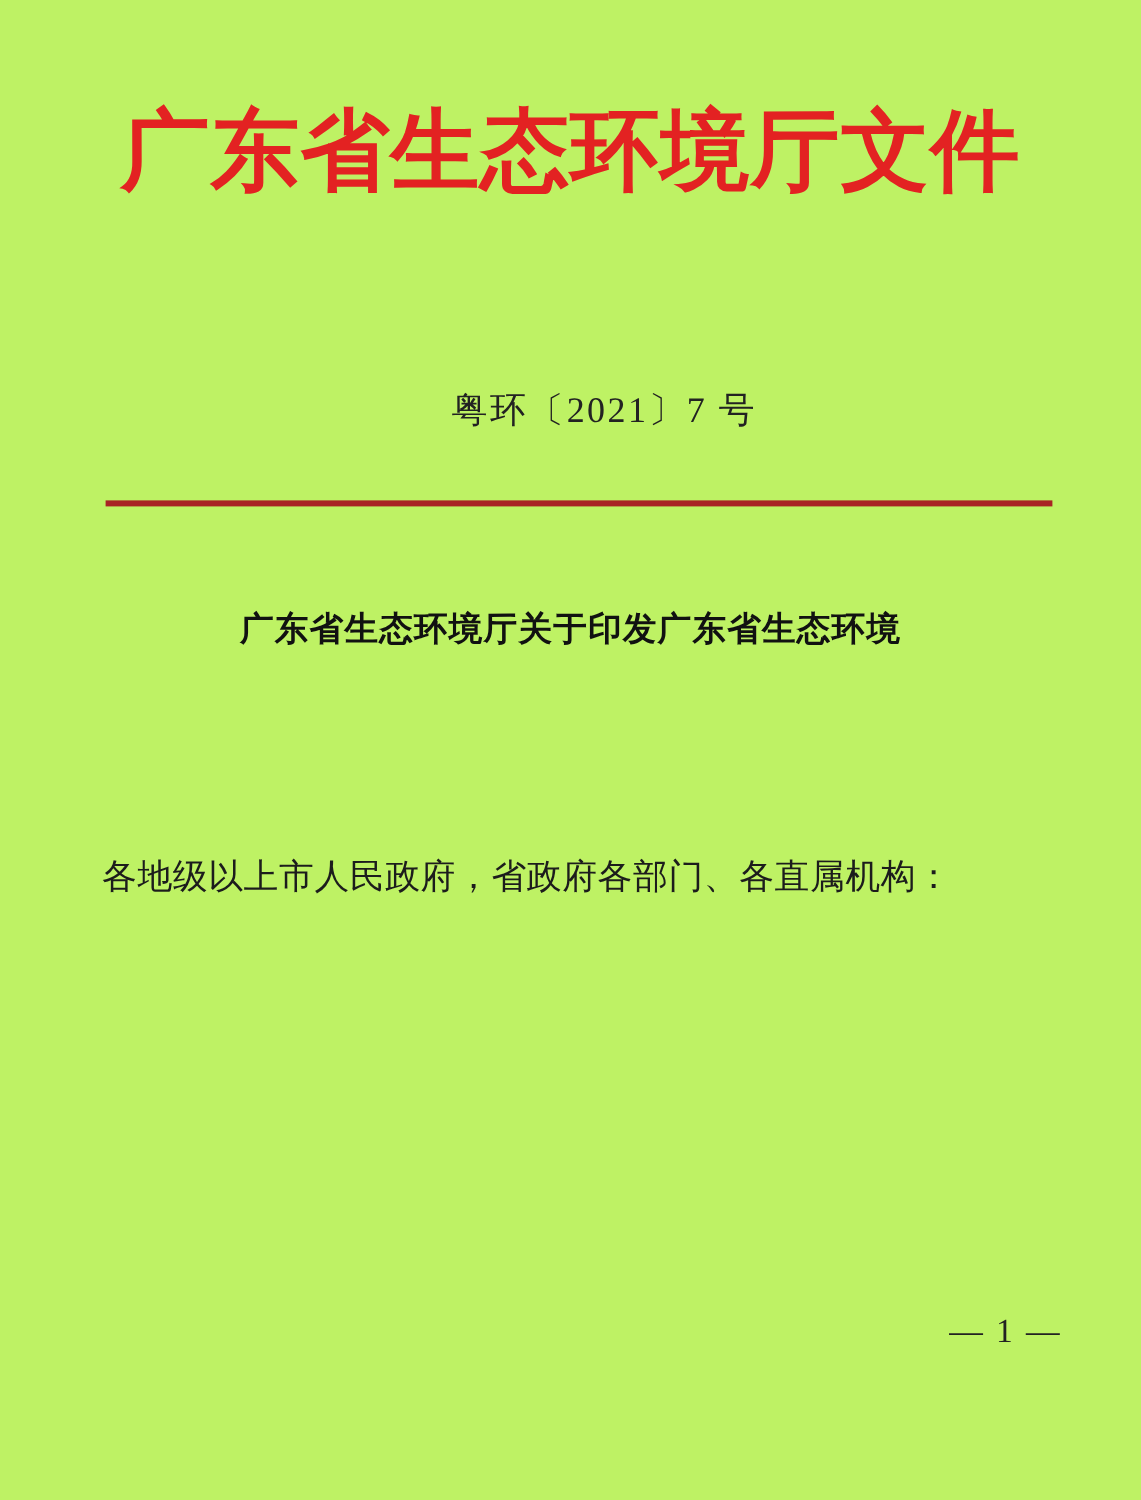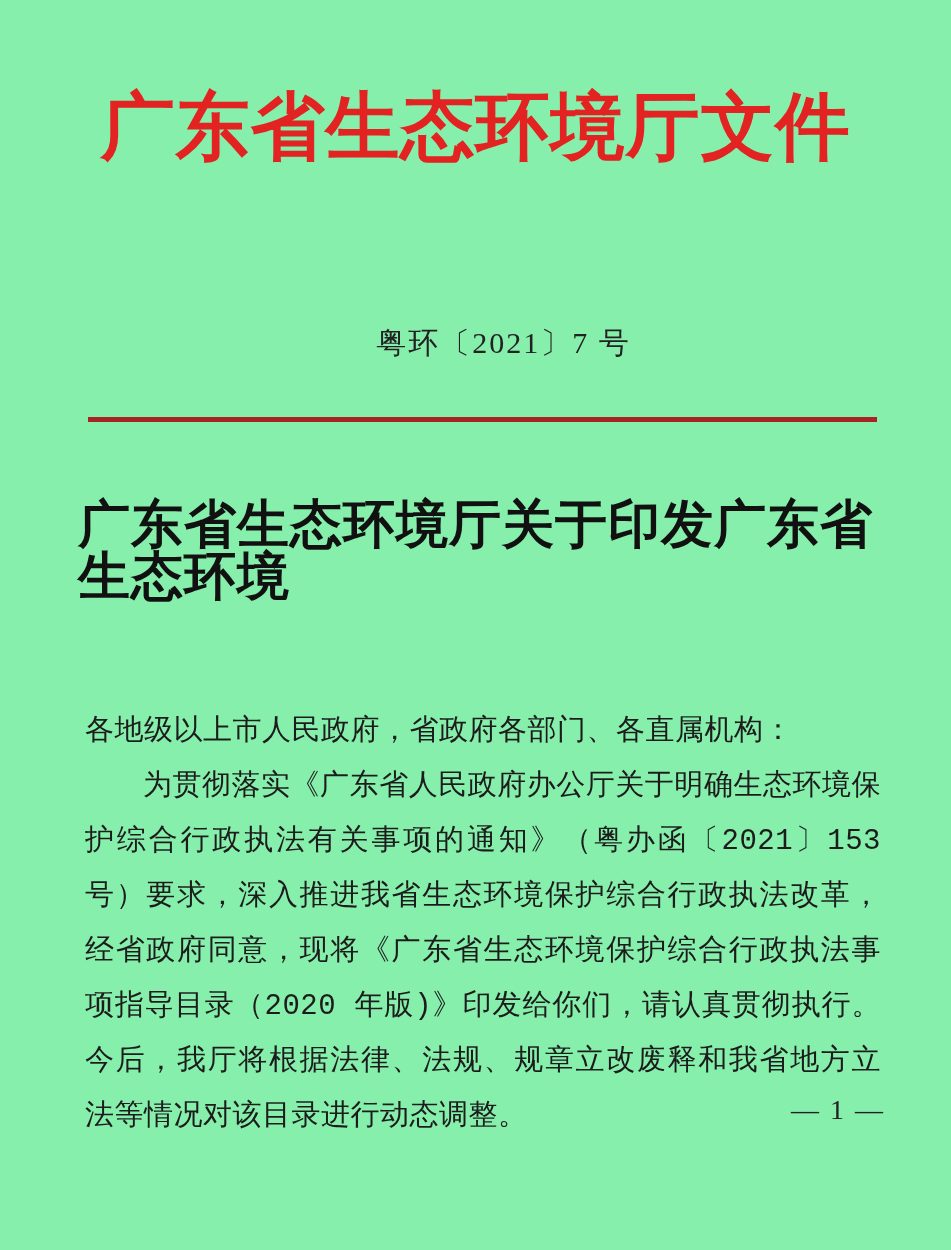--- a/index.html
+++ b/index.html
@@ -4,21 +4,21 @@
 <style>
   html, body {
     margin: 0;
     padding: 0;
     background: #ffffff;
   }
   .page {
     position: relative;
     width: 951px;
     height: 1250px;
-    background: #86efac;
+    background: #bef264;
     overflow: hidden;
     font-family: "Liberation Serif", serif;
     color: #1c1c1c;
   }
   .header-title {
     position: absolute;
     top: 84px;
     left: 0;
     width: 100%;
     margin: 0;
@@ -54,43 +54,42 @@
     background: #a82424;
     border: none;
     margin: 0;
     padding: 0;
   }
   .notice-title {
     position: absolute;
     top: 498px;
     left: 78px;
     width: 795px;
-    text-align: left;
+    text-align: center;
     font-family: "Liberation Sans", sans-serif;
     font-weight: bold;
-    font-size: 52px;
+    font-size: 28px;
     line-height: 52px;
     color: #111111;
     letter-spacing: 1px;
   }
   .body-block {
     position: absolute;
     top: 704px;
     left: 85px;
     width: 796px;
     font-size: 29px;
     line-height: 55px;
     color: #1c1c1c;
     text-align: justify;
     text-justify: inter-ideograph;
     letter-spacing: 0.5px;
   }
   .body-block p {
     margin: 0;
-    font-family: Liberation Mono, monospace;
   }
   .paragraph {
     text-indent: 2em;
   }
   .page-number {
     position: absolute;
     top: 1094px;
     right: 66px;
     font-size: 28px;
     line-height: 32px;
@@ -109,18 +108,17 @@
   <div class="doc-number">粤环〔2021〕7 号</div>
 
   <hr class="red-rule">
 
   <div class="notice-title">
     <div>广东省生态环境厅关于印发广东省生态环境</div>
   </div>
 
   <div class="body-block">
     <p class="salutation">各地级以上市人民政府，省政府各部门、各直属机构：</p>
-    <p class="paragraph">为贯彻落实《广东省人民政府办公厅关于明确生态环境保护综合行政执法有关事项的通知》（粤办函〔2021〕153 号）要求，深入推进我省生态环境保护综合行政执法改革，经省政府同意，现将《广东省生态环境保护综合行政执法事项指导目录（2020 年版)》印发给你们，请认真贯彻执行。今后，我厅将根据法律、法规、规章立改废释和我省地方立法等情况对该目录进行动态调整。</p>
   </div>
 
   <div class="page-number">— 1 —</div>
 
 </div>
 
 </body></html>

